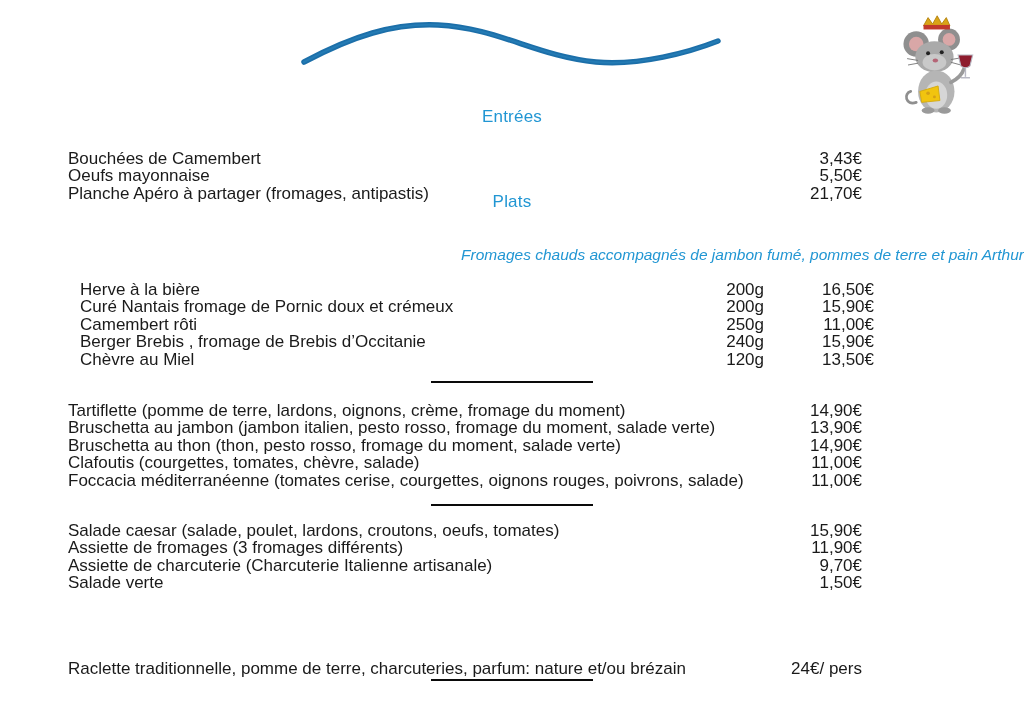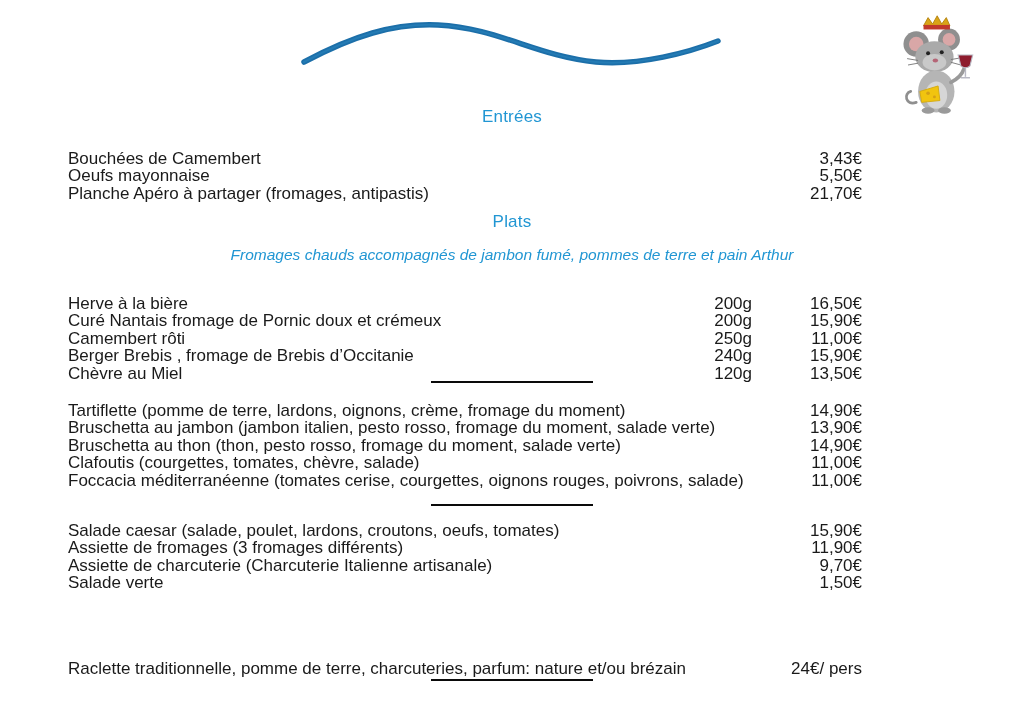--- a/index.html
+++ b/index.html
@@ -11,41 +11,41 @@
     color:#1a1a1a;
     overflow:hidden;
   }
   .squiggle{position:absolute;left:298px;top:12px;width:428px;height:58px;}
   .mascot{position:absolute;left:898px;top:10px;width:82px;height:110px;}
   .heading-blue{
     position:absolute;left:0;right:0;text-align:center;
     color:#2196d3;font-size:17px;letter-spacing:.2px;
   }
   .subtitle-blue{
-    position:absolute;left:0;right:0;text-align:center;
+    position:absolute;left:0;right:0;text-align:right;
     color:#2196d3;font-size:15.5px;font-style:italic;
   }
   .menu-list{
     position:absolute;left:68px;width:794px;
     font-size:17px;line-height:17.4px;
   }
   .row{display:flex;align-items:baseline;}
   .row .name{flex:1;white-space:nowrap;overflow:hidden;}
   .row .weight{width:90px;text-align:right;white-space:nowrap;}
   .row .price{width:110px;text-align:right;white-space:nowrap;}
   .divider{
     position:absolute;left:431px;width:162px;height:0;
     border-top:2px solid #0a0a0a;
   }
   
   #entrees-heading{top:107px;}
   #entrees-list{top:150px;}
-  #plats-heading{top:212px;}
+  #plats-heading{top:192px;}
   #fromages-subtitle{top:246px;}
-  #fromages-list{top:295px;}
+  #fromages-list{top:281px;margin-left:12px;}
   #divider-1{top:381px;}
   #plats-list{top:402px;}
   #divider-2{top:504px;}
   #salades-list{top:522px;}
   #raclette-heading{top:592px;}
   #raclette-list{top:660px;}
   #divider-3{top:679px;}
 </style>
 </head>
 <body>

